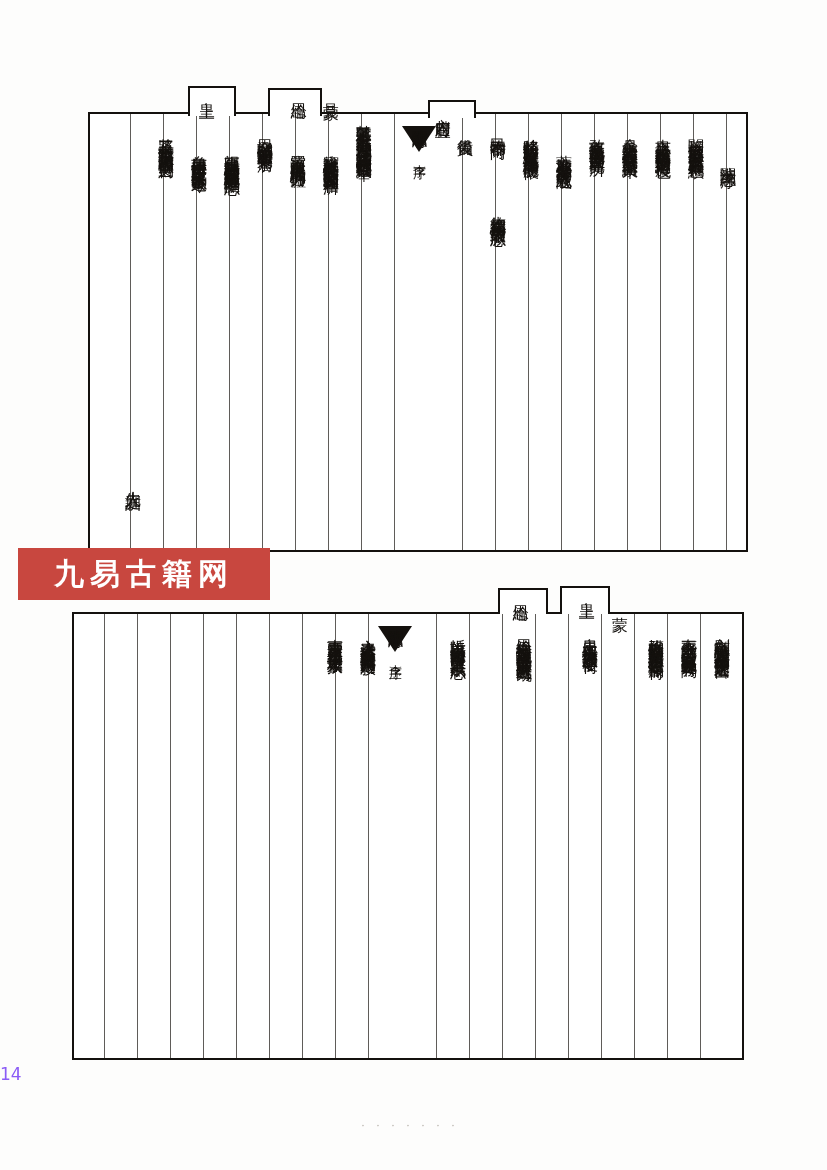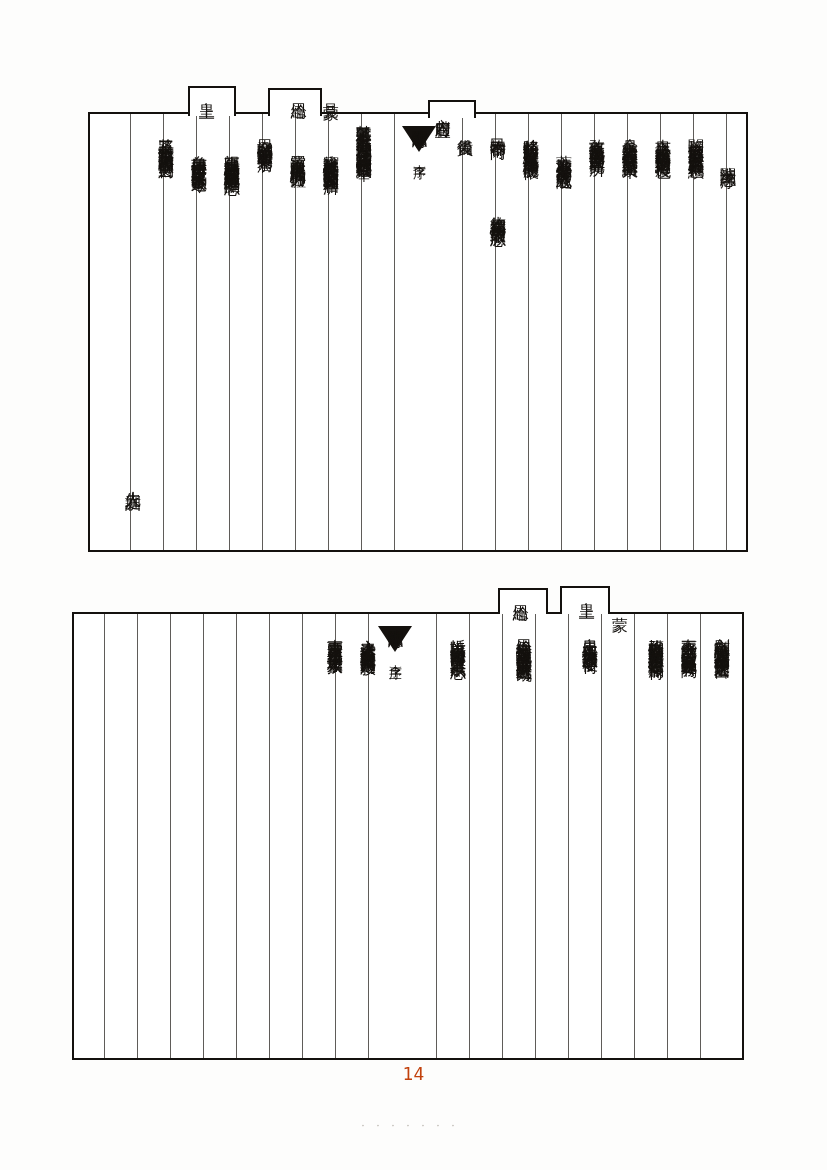--- a/index.html
+++ b/index.html
@@ -141,23 +141,22 @@
     letter-spacing: 6px;
     font-weight: bold;
     font-family: "DejaVu Serif", serif;
   }
 
   #page-number {
     position: absolute;
     left: 0;
     right: 0;
     top: 1064px;
-    text-align: center;
     font-size: 17px;
-    color: #c2410c;
+    color: #8b5cf6;
     font-family: "DejaVu Sans", sans-serif;
   }
 
   .dots {
     position: absolute;
     left: 300px;
     top: 1120px;
     width: 220px;
     text-align: center;
     color: #b9b4ae;
@@ -268,18 +267,21 @@
     <div class="vcol" style="position:absolute; right:399px; top:12px; font-size:16px;">嘉慶丙寅正月上元後三日襄平李如枚撰</div>
   </div>
 
   <div class="notch" style="left:498px; top:588px; width:50px; height:26px;"></div>
   <div class="notch" style="left:560px; top:586px; width:50px; height:28px;"></div>
 
   <div class="vcol raised" style="left:578px; top:590px; font-size:16px;">皇上</div>
   <div class="vcol raised" style="left:512px; top:592px; font-size:16px;">恩綸</div>
   <div class="vcol raised" style="left:611px; top:604px; font-size:16px;">蒙</div>
 
+  <div id="watermark">
+    <span>九易古籍网</span>
+  </div>
 
   <div id="page-number">14</div>
 
   <div class="dots">· · · · · · ·</div>
 
 </div>
 
 </body></html>

